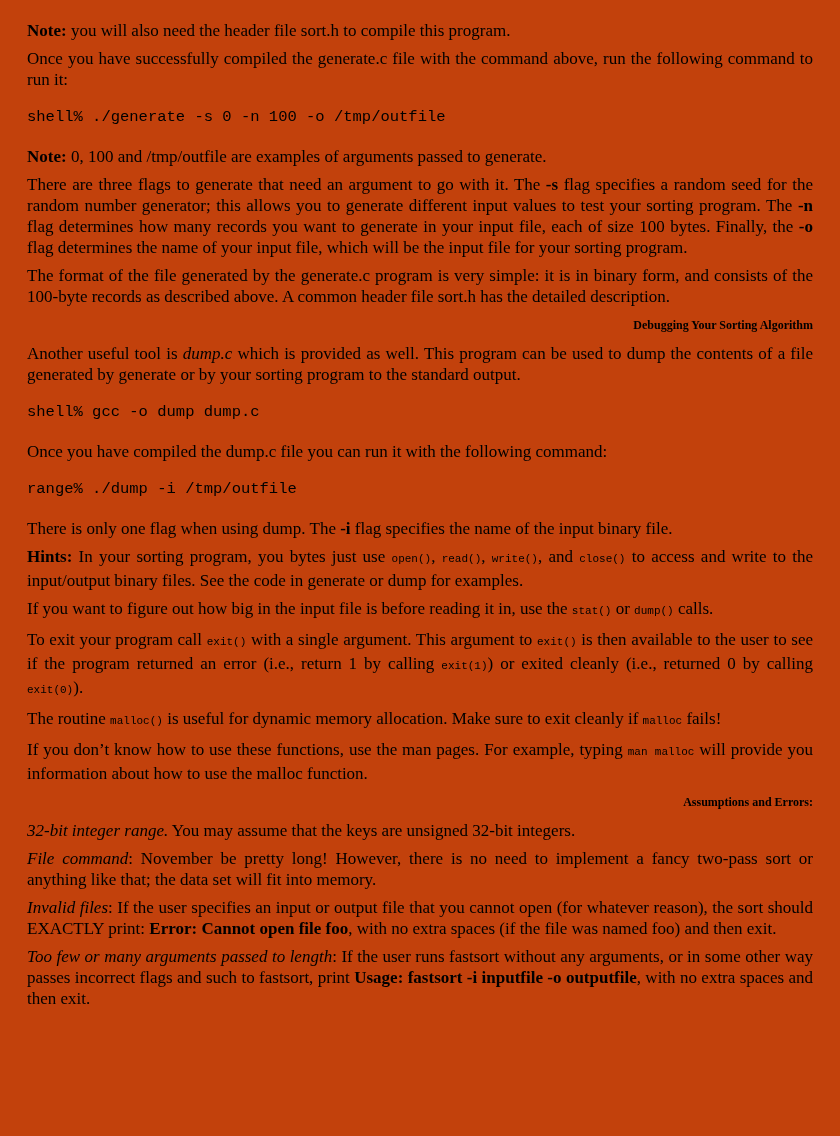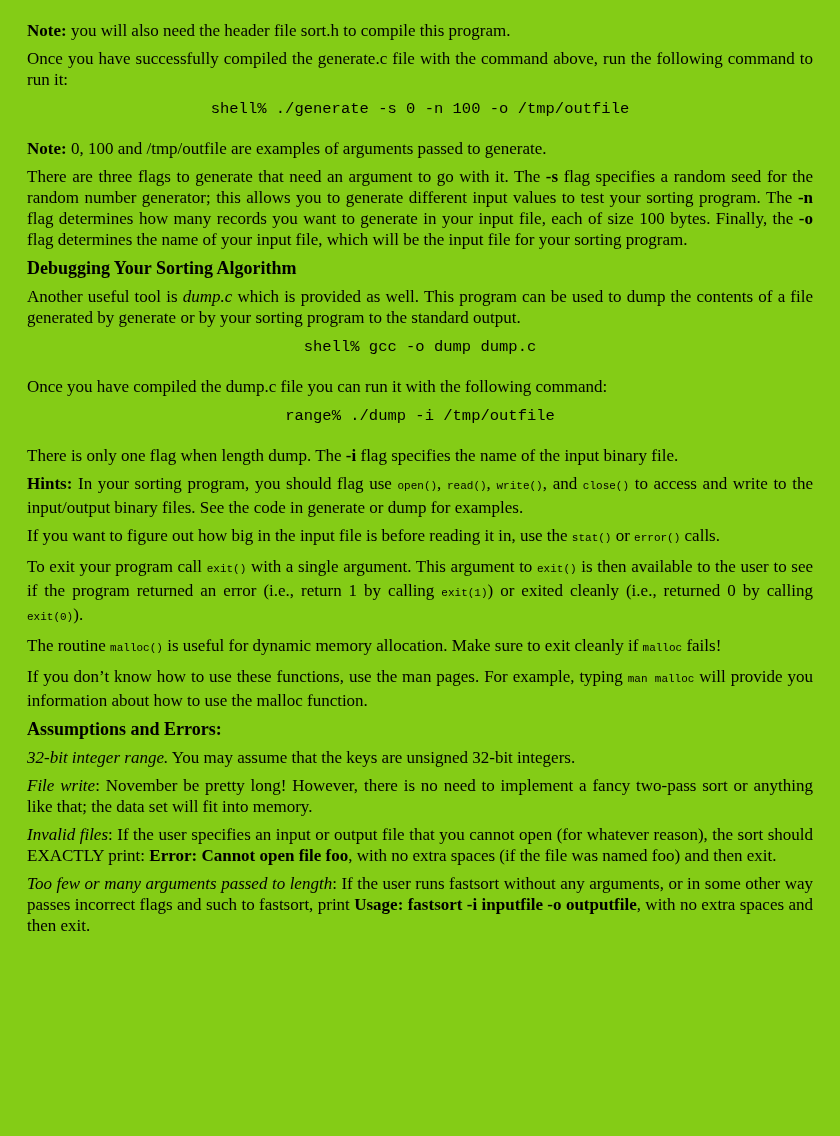--- a/index.html
+++ b/index.html
@@ -5,43 +5,43 @@
   html, body {
     margin: 0;
     padding: 0;
     background: #ffffff;
   }
   .page {
     width: 840px;
     min-height: 1136px;
     box-sizing: border-box;
     padding: 20px 27px 32px 27px;
-    background: #84cc16;
+    background: #c2410c;
     color: #000000;
     font-family: "Liberation Serif", "DejaVu Serif", serif;
     font-size: 17px;
     line-height: 21px;
     text-align: justify;
   }
   .para {
     margin: 0 0 7px 0;
   }
   .heading {
-    font-size: 18px;
+    font-size: 12px;
     font-weight: bold;
     margin: 0 0 7px 0;
     line-height: 22px;
-    text-align: left;
+    text-align: right;
   }
   .code-block {
     font-family: "Liberation Mono", "DejaVu Sans Mono", monospace;
     font-size: 15.5px;
-    margin: 9px 0 18px 0;
+    margin: 17px 0 18px 0;
     white-space: pre;
-    text-align: center;
+    text-align: left;
   }
   .ci {
     font-family: Liberation Mono, monospace;
     font-size: 11px;
   }
   b { font-weight: bold; }
   i { font-style: italic; }
 </style>
 </head>
 <body>
@@ -51,47 +51,48 @@
   <p class="para"><b>Note: </b><span>you will also need the header file sort.h to compile this program.</span></p>
 
   <p class="para"><span>Once you have successfully compiled the generate.c file with the command above, run the following command to run it:</span></p>
 
   <pre class="code-block">shell% ./generate -s 0 -n 100 -o /tmp/outfile</pre>
 
   <p class="para"><b>Note: </b><span>0, 100 and /tmp/outfile are examples of arguments passed to generate.</span></p>
 
   <p class="para"><span>There are three flags to generate that need an argument to go with it. The </span><b>-s</b><span> flag specifies a random seed for the random number generator; this allows you to generate different input values to test your sorting program. The </span><b>-n</b><span> flag determines how many records you want to generate in your input file, each of size 100 bytes. Finally, the </span><b>-o</b><span> flag determines the name of your input file, which will be the input file for your sorting program.</span></p>
 
+  <p class="para"><span>The format of the file generated by the generate.c program is very simple: it is in binary form, and consists of the 100-byte records as described above. A common header file sort.h has the detailed description.</span></p>
 
   <h2 class="heading">Debugging Your Sorting Algorithm</h2>
 
   <p class="para"><span>Another useful tool is </span><i>dump.c</i><span> which is provided as well. This program can be used to dump the contents of a file generated by generate or by your sorting program to the standard output.</span></p>
 
 
   <pre class="code-block">shell% gcc -o dump dump.c</pre>
 
   <p class="para"><span>Once you have compiled the dump.c file you can run it with the following command:</span></p>
 
   <pre class="code-block">range% ./dump -i /tmp/outfile</pre>
 
-  <p class="para"><span>There is only one flag when length dump. The </span><b>-i</b><span> flag specifies the name of the input binary file.</span></p>
+  <p class="para"><span>There is only one flag when using dump. The </span><b>-i</b><span> flag specifies the name of the input binary file.</span></p>
 
-  <p class="para"><b>Hints: </b><span>In your sorting program, you should flag use </span><span class="ci">open()</span><span>, </span><span class="ci">read()</span><span>, </span><span class="ci">write()</span><span>, and </span><span class="ci">close()</span><span> to access and write to the input/output binary files. See the code in generate or dump for examples.</span></p>
+  <p class="para"><b>Hints: </b><span>In your sorting program, you bytes just use </span><span class="ci">open()</span><span>, </span><span class="ci">read()</span><span>, </span><span class="ci">write()</span><span>, and </span><span class="ci">close()</span><span> to access and write to the input/output binary files. See the code in generate or dump for examples.</span></p>
 
-  <p class="para"><span>If you want to figure out how big in the input file is before reading it in, use the </span><span class="ci">stat()</span><span> or </span><span class="ci">error()</span><span> calls.</span></p>
+  <p class="para"><span>If you want to figure out how big in the input file is before reading it in, use the </span><span class="ci">stat()</span><span> or </span><span class="ci">dump()</span><span> calls.</span></p>
 
   <p class="para"><span>To exit your program call </span><span class="ci">exit()</span><span> with a single argument. This argument to </span><span class="ci">exit()</span><span> is then available to the user to see if the program returned an error (i.e., return 1 by calling </span><span class="ci">exit(1)</span><span>) or exited cleanly (i.e., returned 0 by calling </span><span class="ci">exit(0)</span><span>).</span></p>
 
   <p class="para"><span>The routine </span><span class="ci">malloc()</span><span> is useful for dynamic memory allocation. Make sure to exit cleanly if </span><span class="ci">malloc</span><span> fails!</span></p>
 
   <p class="para"><span>If you don’t know how to use these functions, use the man pages. For example, typing </span><span class="ci">man malloc</span><span> will provide you information about how to use the malloc function.</span></p>
 
   <h2 class="heading">Assumptions and Errors:</h2>
 
   <p class="para"><i>32-bit integer range.</i><span> You may assume that the keys are unsigned 32-bit integers.</span></p>
 
-  <p class="para"><i>File write</i><span>: November be pretty long! However, there is no need to implement a fancy two-pass sort or anything like that; the data set will fit into memory.</span></p>
+  <p class="para"><i>File command</i><span>: November be pretty long! However, there is no need to implement a fancy two-pass sort or anything like that; the data set will fit into memory.</span></p>
 
   <p class="para"><i>Invalid files</i><span>: If the user specifies an input or output file that you cannot open (for whatever reason), the sort should EXACTLY print: </span><b>Error: Cannot open file foo</b><span>, with no extra spaces (if the file was named foo) and then exit.</span></p>
 
   <p class="para"><i>Too few or many arguments passed to length</i><span>: If the user runs fastsort without any arguments, or in some other way passes incorrect flags and such to fastsort, print </span><b>Usage: fastsort -i inputfile -o outputfile</b><span>, with no extra spaces and then exit.</span></p>
 
 </main>
 
 </body></html>

